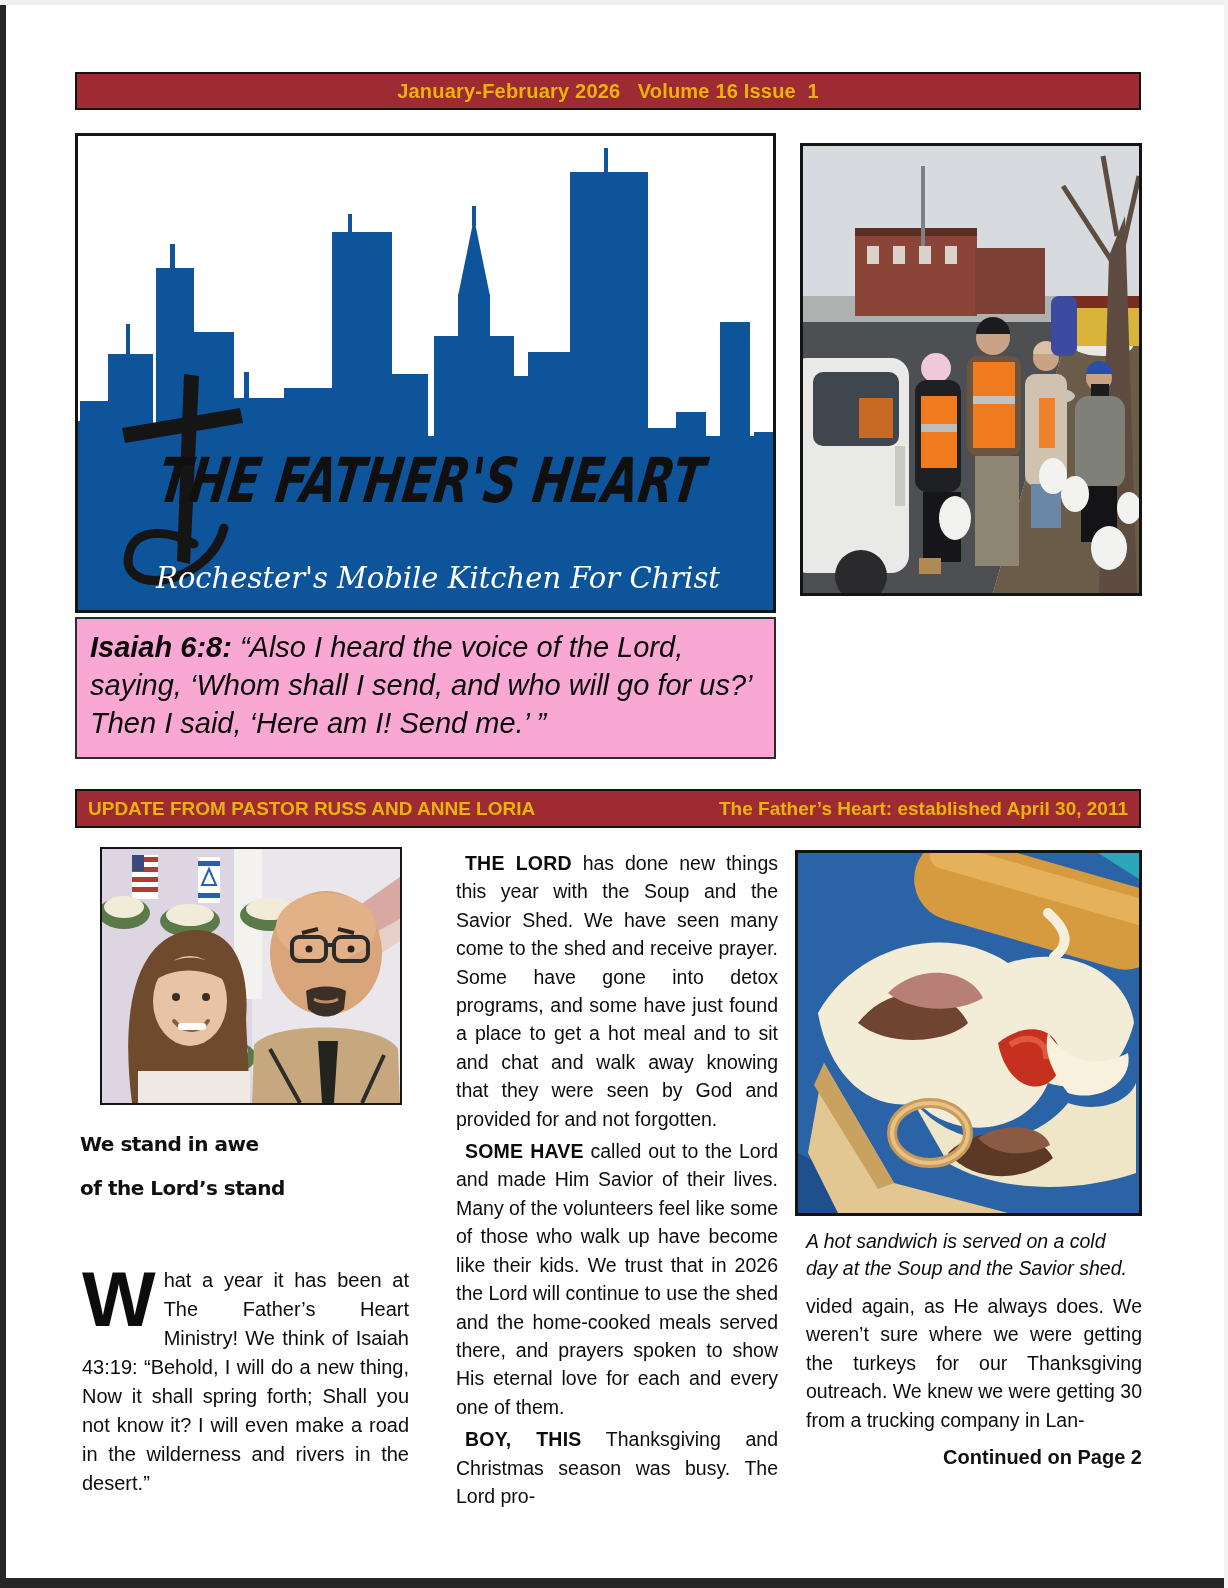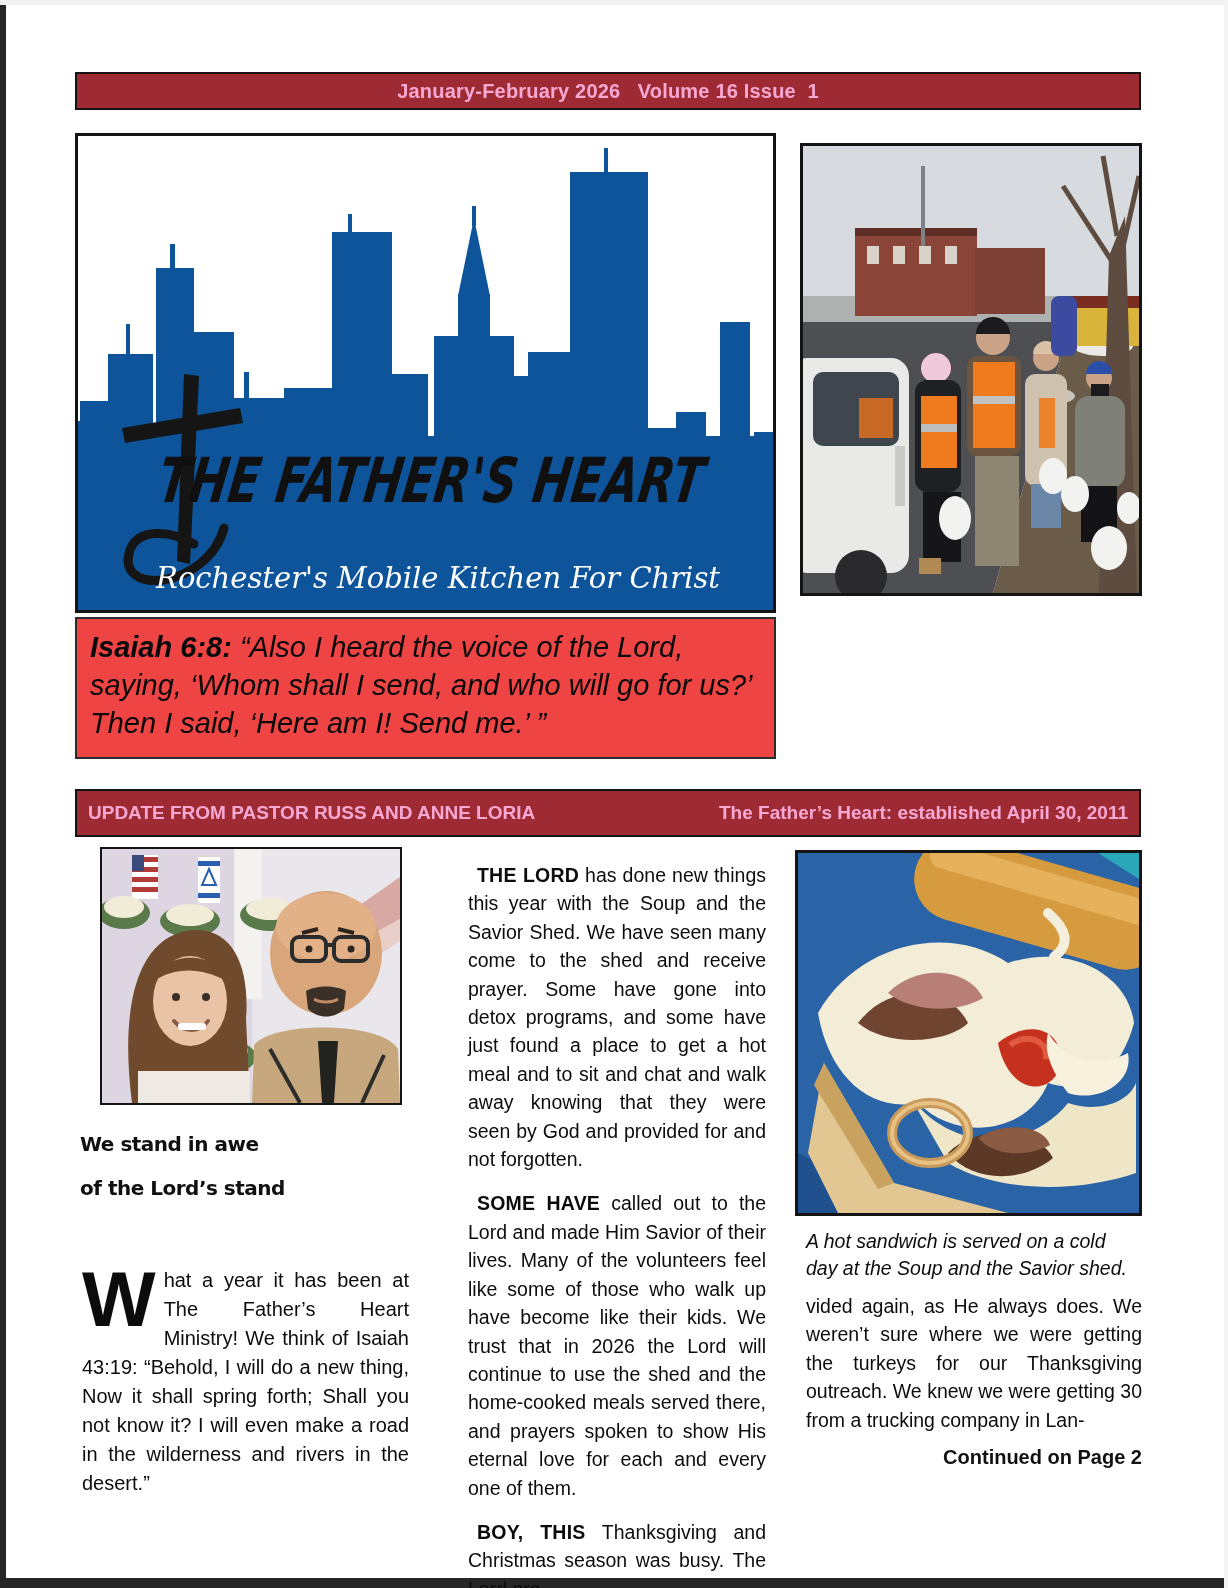--- a/index.html
+++ b/index.html
@@ -5,49 +5,49 @@
   html,body{margin:0;padding:0;background:#ffffff;}
   .page{position:relative;width:1228px;height:1588px;background:#fff;overflow:hidden;
         font-family:"Liberation Sans", sans-serif;color:#111;}
   .edge{position:absolute;}
   #edge-top{left:0;top:0;width:1228px;height:5px;background:#f1f1f1;}
   #edge-left{left:0;top:5px;width:6px;height:1583px;background:#262626;}
   #edge-bottom{left:0;top:1578px;width:1228px;height:10px;background:#262626;}
   #edge-right{left:1224px;top:0;width:4px;height:1588px;background:#f4f4f4;}
 
   .banner{position:absolute;background:#9e2a33;border:2px solid #141414;box-sizing:border-box;
-          color:#f9a8d4;font-weight:bold;display:flex;align-items:center;}
+          color:#eab308;font-weight:bold;display:flex;align-items:center;}
   #banner1{left:75px;top:72px;width:1066px;height:38px;justify-content:center;font-size:20px;white-space:pre;letter-spacing:.2px;}
-  #banner2{left:75px;top:789px;width:1066px;height:48px;justify-content:space-between;padding:0 11px;font-size:19px;}
+  #banner2{left:75px;top:789px;width:1066px;height:39px;justify-content:space-between;padding:0 11px;font-size:19px;}
 
   .framed{position:absolute;border:3px solid #141414;box-sizing:border-box;background:#fff;overflow:hidden;}
   #logo-box{left:75px;top:133px;width:701px;height:480px;}
   #outreach-box{left:800px;top:143px;width:342px;height:453px;border-width:3px;}
   #couple-box{left:100px;top:847px;width:302px;height:258px;border-width:2px;}
   #sandwich-box{left:795px;top:850px;width:347px;height:366px;}
 
-  #verse-box{position:absolute;left:75px;top:617px;width:701px;height:142px;background:#ef4444;
+  #verse-box{position:absolute;left:75px;top:617px;width:701px;height:142px;background:#f9a8d4;
              border:2px solid #2b2b2b;box-sizing:border-box;padding:9px 13px 0 13px;
              font-style:italic;font-size:29px;line-height:38px;color:#0a0a0a;}
   #verse-box .ref{font-weight:bold;}
 
   .caption{position:absolute;font-style:italic;font-size:19.5px;line-height:27px;color:#0c0c0c;}
   #caption1{left:812px;top:619px;width:332px;}
   #caption2{left:806px;top:1228px;width:336px;}
 
   #headline{position:absolute;left:80px;top:1122px;width:380px;
             font-family:"DejaVu Sans", sans-serif;font-weight:bold;font-size:20px;
             line-height:44px;letter-spacing:-.5px;color:#101010;}
 
   .bodytext{font-size:19.5px;line-height:28.4px;text-align:justify;color:#0c0c0c;}
   #intro-para{position:absolute;left:82px;top:1266px;width:327px;font-size:20px;line-height:29px;}
   .dropcap{float:left;font-size:78px;line-height:60px;font-weight:bold;padding:3px 8px 0 0;}
 
   #col2{position:absolute;left:452px;top:845px;width:330px;}
-  #col2 p{margin:16px;text-indent:9px;}
+  #col2 p{margin:4px;text-indent:9px;}
   #col2 b{letter-spacing:.2px;}
 
   #col3{position:absolute;left:806px;top:1292px;width:336px;}
   #continued{position:absolute;left:806px;top:1446px;width:336px;text-align:right;
              font-weight:bold;font-size:20px;}
   svg{display:block;}
 </style>
 </head>
 <body>
 

